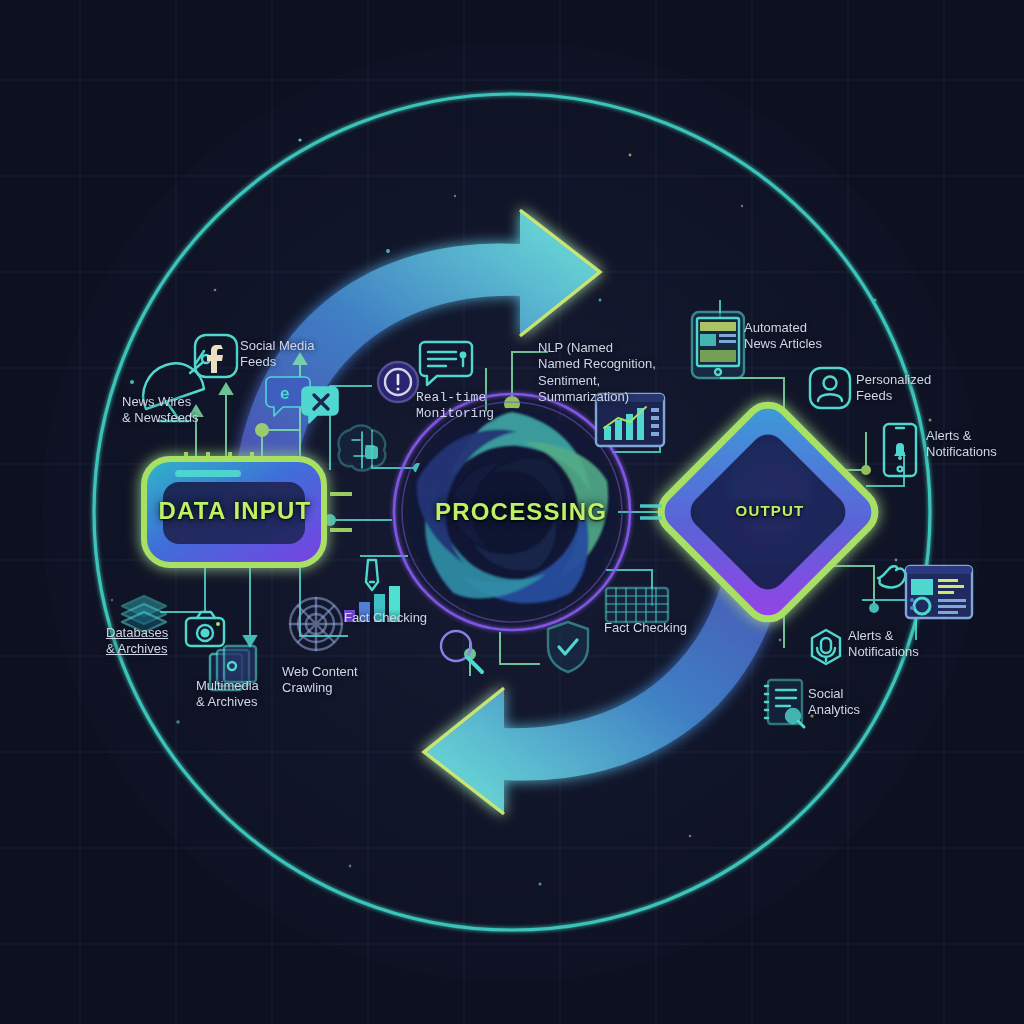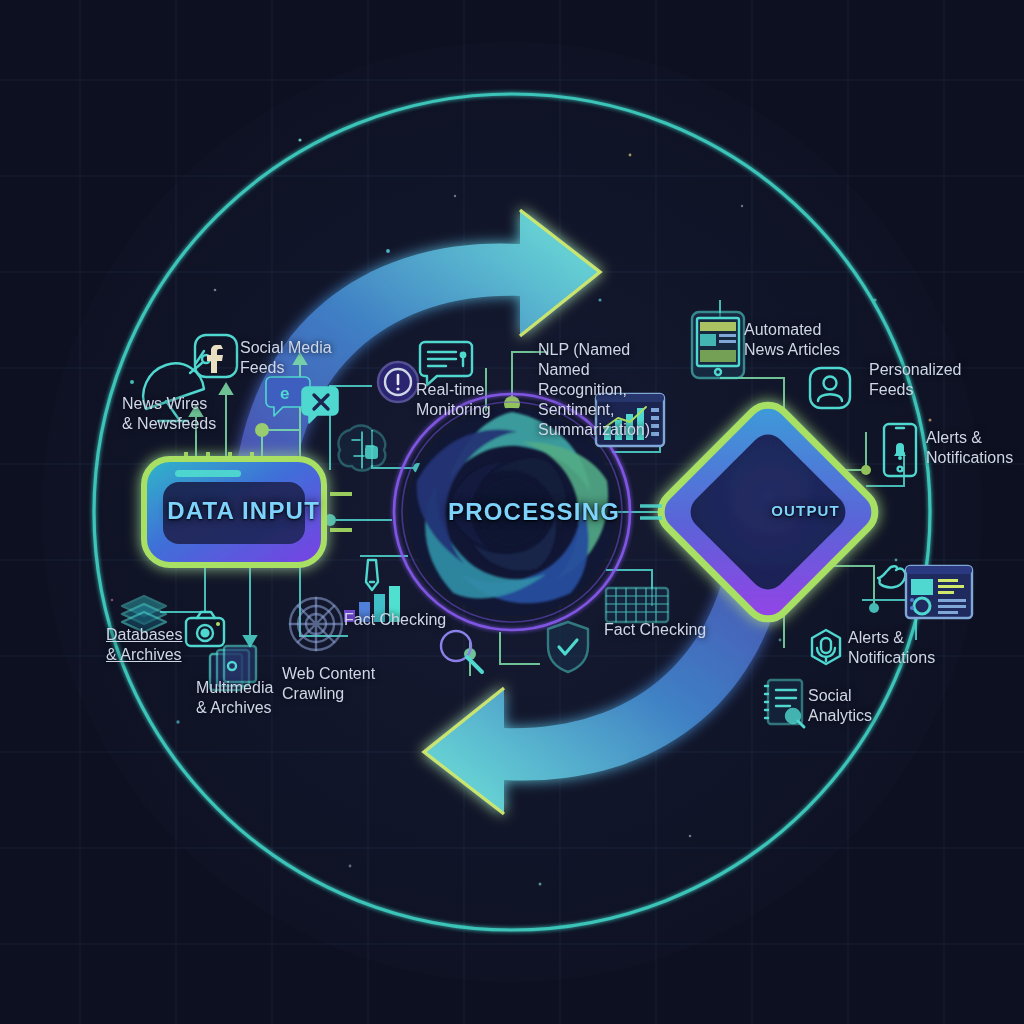--- a/index.html
+++ b/index.html
@@ -4,32 +4,32 @@
 <style>
   html,body{margin:0;padding:0;background:#0d1020;}
   body{width:1024px;height:1024px;overflow:hidden;font-family:"Liberation Sans",sans-serif;}
   #stage{position:relative;width:1024px;height:1024px;background:#0d1020;overflow:hidden;}
 
   .layer{position:absolute;inset:0;}
   svg.layer{width:1024px;height:1024px;display:block;}
 
   
   .node-label{
-    position:absolute;color:#7dd3fc;font-weight:bold;
-    letter-spacing:1.2px;text-align:right;
+    position:absolute;color:#bef264;font-weight:bold;
+    letter-spacing:1.2px;text-align:center;
     text-shadow:0 0 10px rgba(0,0,0,.9),0 1px 2px rgba(0,0,0,.9);
     white-space:nowrap;pointer-events:none;
   }
   #lbl-input{left:150px;top:497px;width:170px;font-size:24px;}
-  #lbl-proc {left:448px;top:498px;width:150px;font-size:24px;}
+  #lbl-proc {left:435px;top:498px;width:150px;font-size:24px;}
   #lbl-out  {left:700px;top:502px;width:140px;font-size:15px;}
 
   
   .ann{
-    position:absolute;color:#cfd6e6;font-size:16px;line-height:1.25;
+    position:absolute;color:#cfd6e6;font-size:13px;line-height:1.25;
     text-shadow:0 0 6px rgba(5,8,20,.95);
     pointer-events:none;filter:blur(.25px);
   }
 </style>
 </head>
 <body>
 
 <div id="stage">
 
   <svg class="layer" viewBox="0 0 1024 1024">
@@ -490,41 +490,41 @@
     </div>
     <div class="ann" style="left:196px;top:678px;width:110px;">
       <div>Multimedia</div>
       <div>&amp; Archives</div>
     </div>
     <div class="ann" style="left:282px;top:664px;width:110px;">
       <div>Web Content</div>
       <div>Crawling</div>
     </div>
 
-    <div class="ann" style="left:416px;top:380px;width:110px;">
+    <div class="ann" style="left:416px;top:390px;width:110px;font-family:Liberation Mono, monospace;">
       <div>Real-time</div>
       <div>Monitoring</div>
     </div>
     <div class="ann" style="left:538px;top:340px;width:132px;">
       <div>NLP (Named</div>
       <div>Named Recognition,</div>
       <div>Sentiment, Summarization)</div>
     </div>
     <div class="ann" style="left:344px;top:610px;width:110px;">
       <div>Fact Checking</div>
     </div>
     <div class="ann" style="left:604px;top:620px;width:110px;">
       <div>Fact Checking</div>
     </div>
 
     <div class="ann" style="left:744px;top:320px;width:120px;">
       <div>Automated</div>
       <div>News Articles</div>
     </div>
-    <div class="ann" style="left:856px;top:360px;width:120px;margin-left:13px;">
+    <div class="ann" style="left:856px;top:372px;width:120px;">
       <div>Personalized</div>
       <div>Feeds</div>
     </div>
     <div class="ann" style="left:926px;top:428px;width:100px;">
       <div>Alerts &amp;</div>
       <div>Notifications</div>
     </div>
     <div class="ann" style="left:848px;top:628px;width:112px;">
       <div>Alerts &amp;</div>
       <div>Notifications</div>

